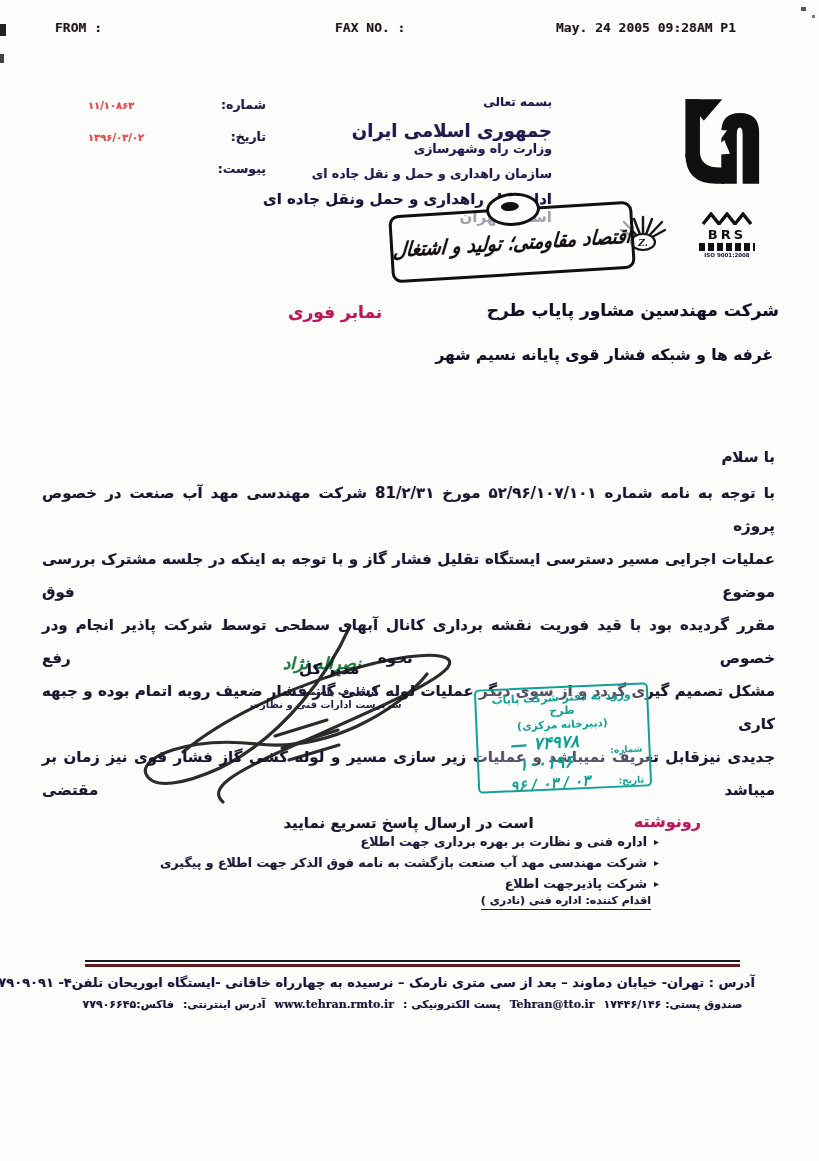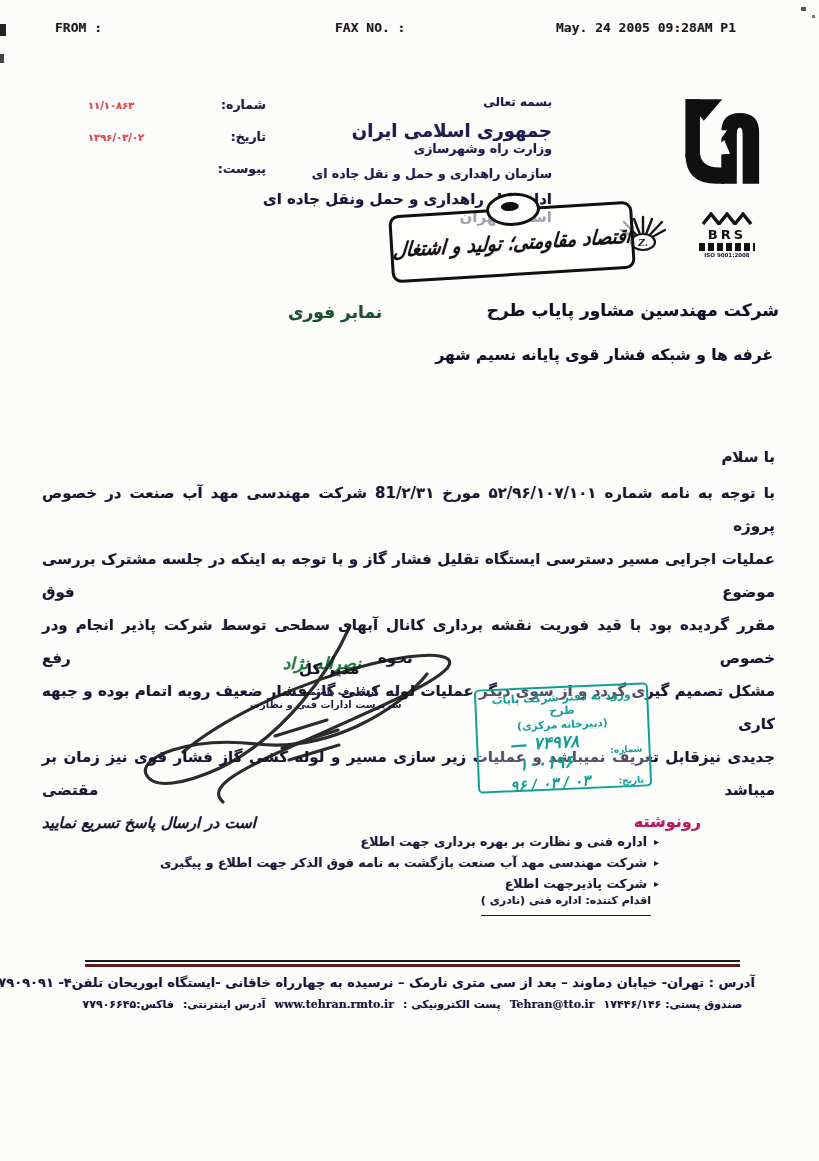--- a/index.html
+++ b/index.html
@@ -27,30 +27,30 @@
   .slogan{left:390px;top:208px;width:238px;height:62px;border:3px solid #101010;border-radius:10px;
           transform:rotate(-3.5deg);display:flex;align-items:center;justify-content:center;background:rgba(255,255,255,.6);}
   .slogan .txt{font-size:18px;font-weight:800;font-style:italic;direction:rtl;color:#101010;
                transform:skewX(-8deg) scaleY(1.12);white-space:nowrap;}
   .slogan .knob{position:absolute;top:-18px;left:50%;margin-left:-24px;width:48px;height:27px;
                 border:3px solid #101010;border-radius:50%;background:#fdfdfc;}
   .slogan .knobdot{position:absolute;top:-9px;left:50%;margin-left:-9px;width:18px;height:9px;
                 background:#101010;border-radius:50%;}
   
   .to{right:40px;top:300px;font-size:17px;font-weight:800;color:#101024;direction:rtl;}
-  .faxtype{left:288px;top:302px;font-size:17px;font-weight:800;color:#14532d;direction:rtl;}
+  .faxtype{left:288px;top:302px;font-size:17px;font-weight:800;color:#be185d;direction:rtl;}
   .subject{left:58px;right:40px;top:336px;direction:rtl;color:#101024;}
   .subject .s1{font-size:15.5px;font-weight:800;text-align:right;}
   .subject .s2{font-size:15.5px;font-weight:800;text-align:right;margin-top:10px;padding-right:6px;}
   .salutation{right:44px;top:448px;font-size:15px;font-weight:700;direction:rtl;}
   
   .bodypar{left:42px;right:44px;top:477px;direction:rtl;font-size:15px;font-weight:600;
            line-height:33px;color:#17172e;}
   .bodypar .jl{text-align:justify;text-align-last:justify;}
-  .bodypar .ll{text-align:left;font-style:italic;}
+  .bodypar .ll{text-align:center;}
   
   .sig-name{left:283px;top:654px;font-size:16.5px;font-weight:800;direction:rtl;color:#15803d;font-style:italic;}
   .sig-title{left:299px;top:660px;font-size:15px;font-weight:800;direction:rtl;color:#101026;}
   .sig-small1{left:300px;top:686px;font-size:10px;font-weight:700;color:#24244a;direction:rtl;}
   .sig-small2{left:250px;top:699px;font-size:10px;font-weight:700;color:#24244a;direction:rtl;}
   .sig-svg{left:125px;top:616px;pointer-events:none;}
   
   .rstamp{left:476px;top:686px;width:174px;height:104px;color:#12a096;transform:rotate(-2.5deg);
           border:2.5px solid currentColor;border-radius:5px;padding:3px 6px;box-sizing:border-box;
           direction:rtl;background:rgba(255,255,255,.25);}
@@ -60,21 +60,21 @@
   .rstamp .rlabel{font-size:9px;font-weight:800;flex:0 0 auto;}
   .rstamp .hand{font-style:italic;font-weight:600;letter-spacing:1px;flex:1;text-align:center;}
   .rstamp .hnum{font-size:17px;transform:rotate(-1deg);}
   .rstamp .hdate{font-size:15px;transform:rotate(-2deg);direction:ltr;}
   
   .cc-title{right:118px;top:812px;font-size:16px;font-weight:800;direction:rtl;color:#be185d;}
   .cc-item{right:160px;display:flex;direction:rtl;gap:7px;align-items:center;color:#1b1b38;}
   .cc-item .blt{font-size:10px;color:#14142e;}
   .cc-item .ctx{font-size:12.5px;font-weight:700;white-space:nowrap;direction:rtl;}
   .cc-action{right:168px;top:894px;font-size:11px;font-weight:800;direction:rtl;color:#1b1b38;
-             border-bottom:1.5px solid #1b1b38;padding-bottom:8px;margin-left:29px;}
+             border-bottom:1.5px solid #1b1b38;padding-bottom:2px;margin-left:29px;}
   
   .frule{left:85px;right:79px;top:960px;height:2px;background:#1a1a1a;border-bottom:2px solid #fff;
          box-shadow:0 3px 0 #5d1d1d;}
   .f1{left:70px;right:64px;top:975px;text-align:center;font-size:13px;font-weight:800;
       color:#16163a;direction:rtl;white-space:nowrap;}
   .f2{left:70px;right:64px;top:998px;display:flex;justify-content:center;gap:9px;direction:ltr;
       font-size:11px;font-weight:800;color:#16163a;align-items:baseline;}
   .f2 .latin{font-family:"DejaVu Serif",serif;font-weight:bold;font-size:11px;}
   .speck{background:#222;position:absolute;}
 </style>

